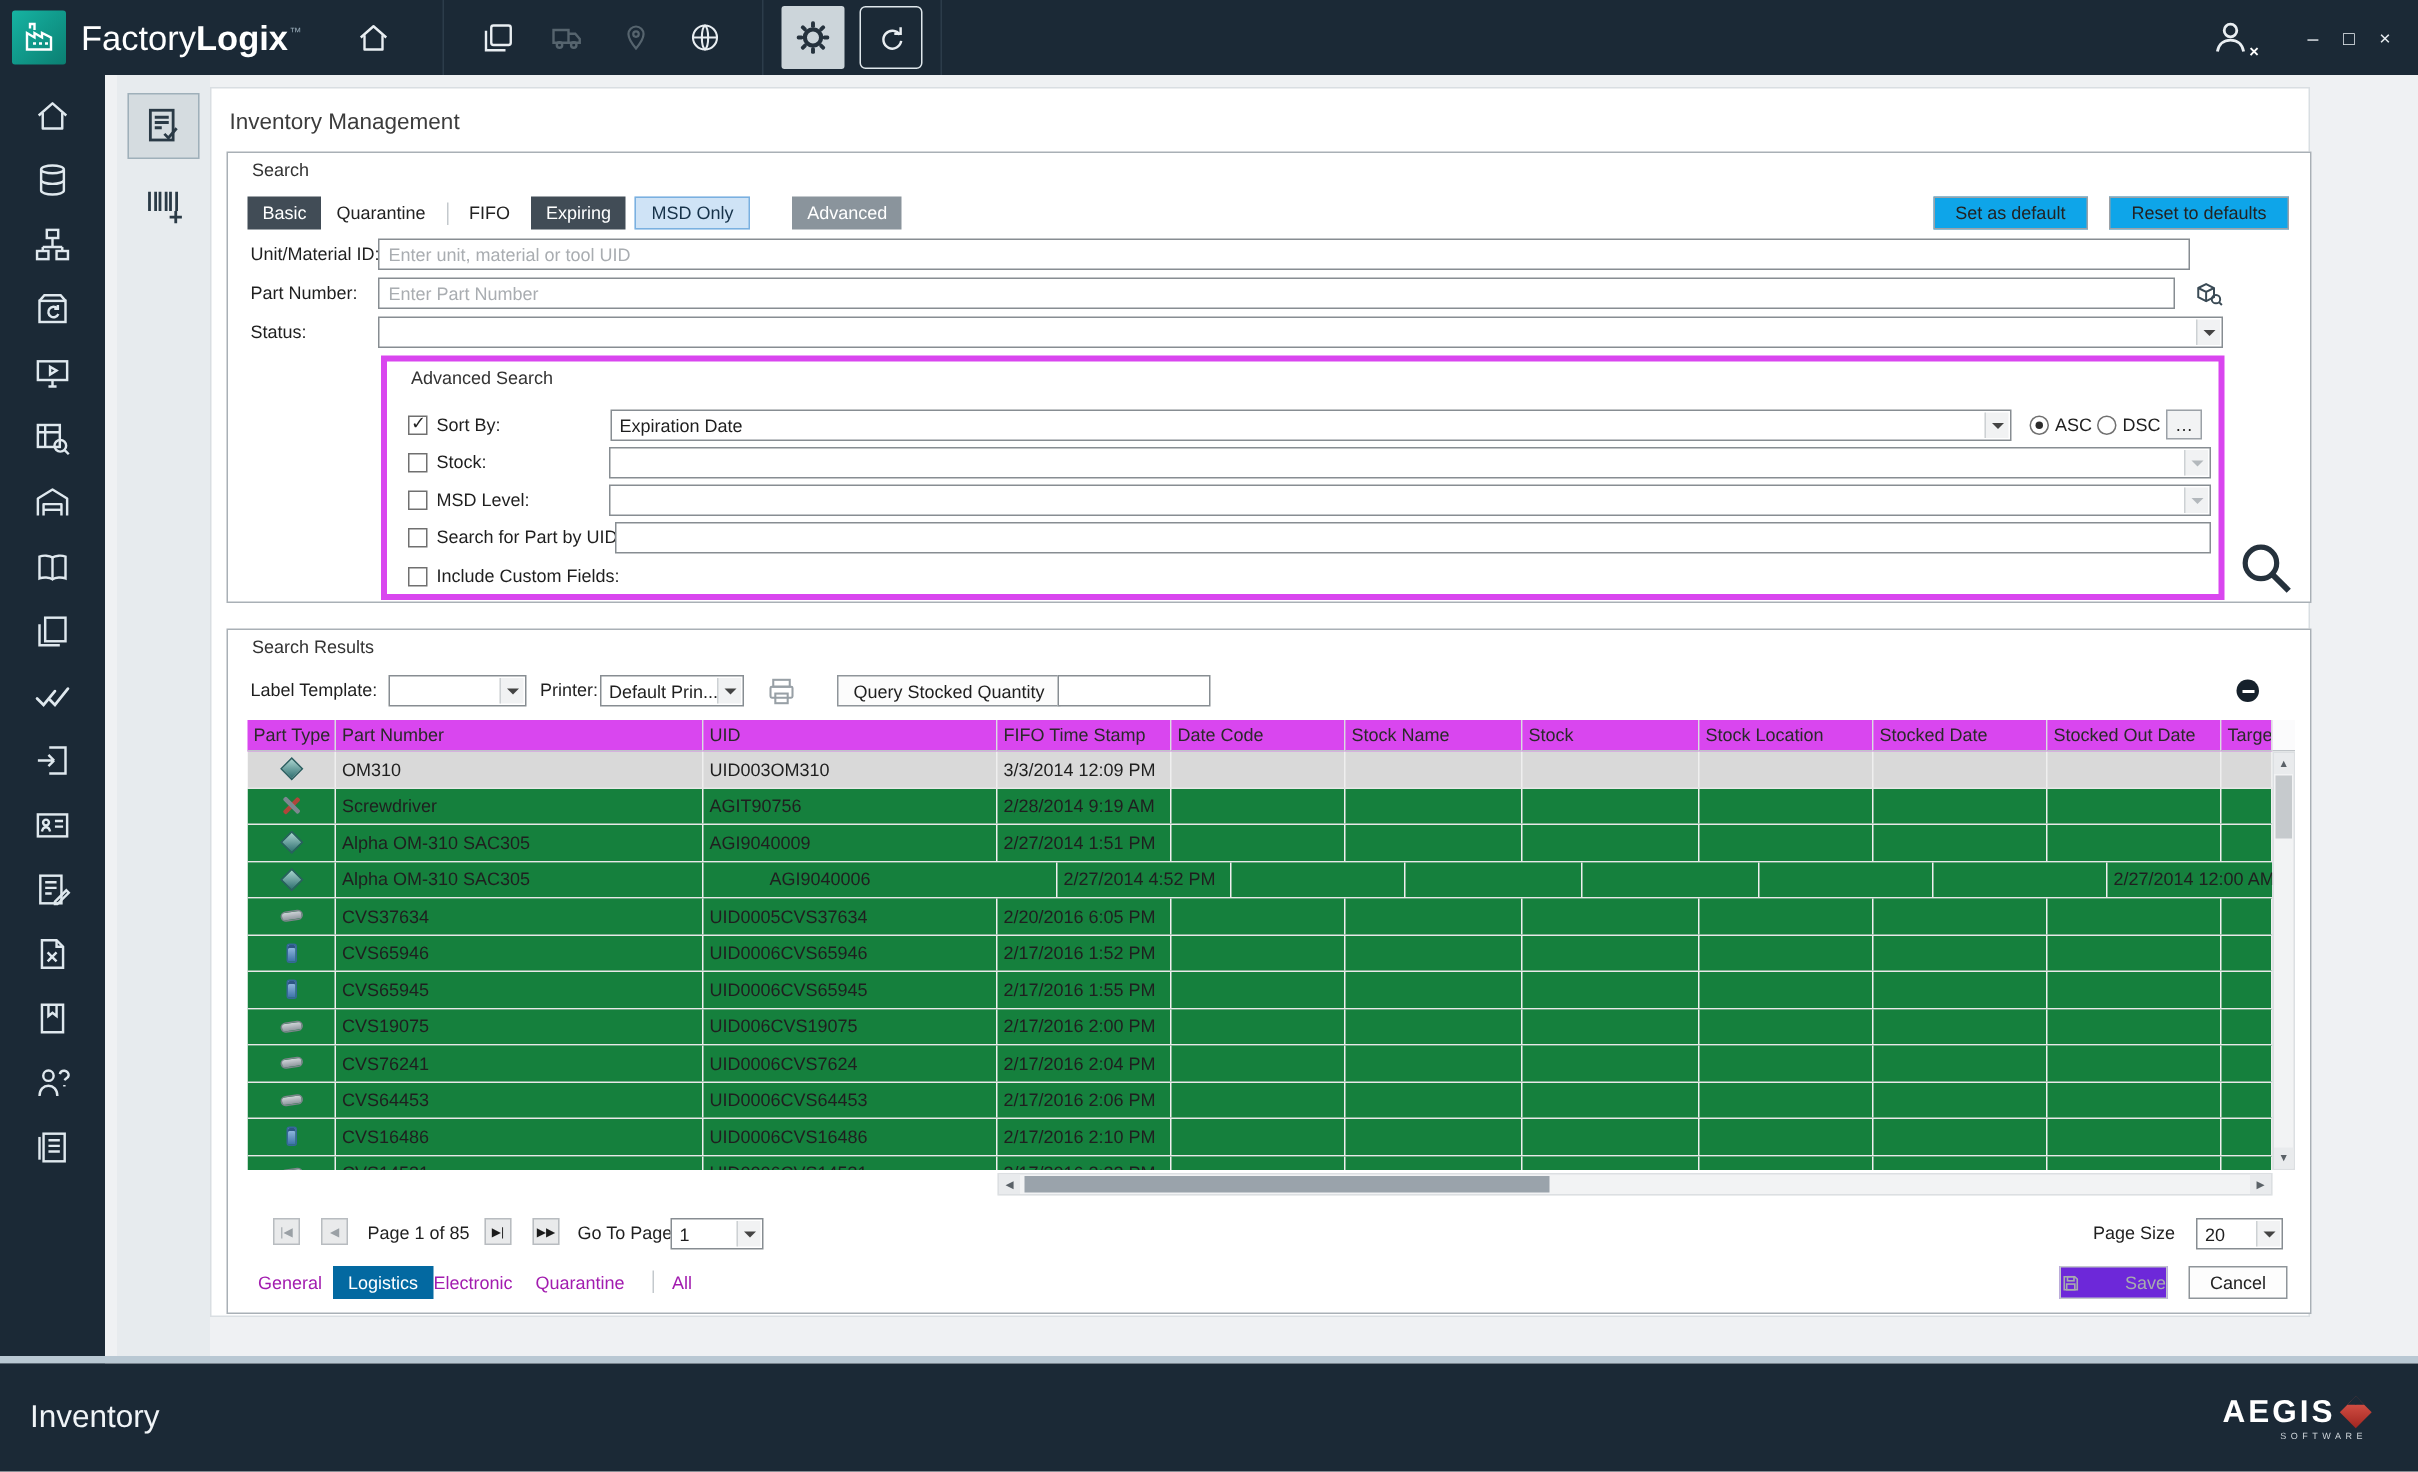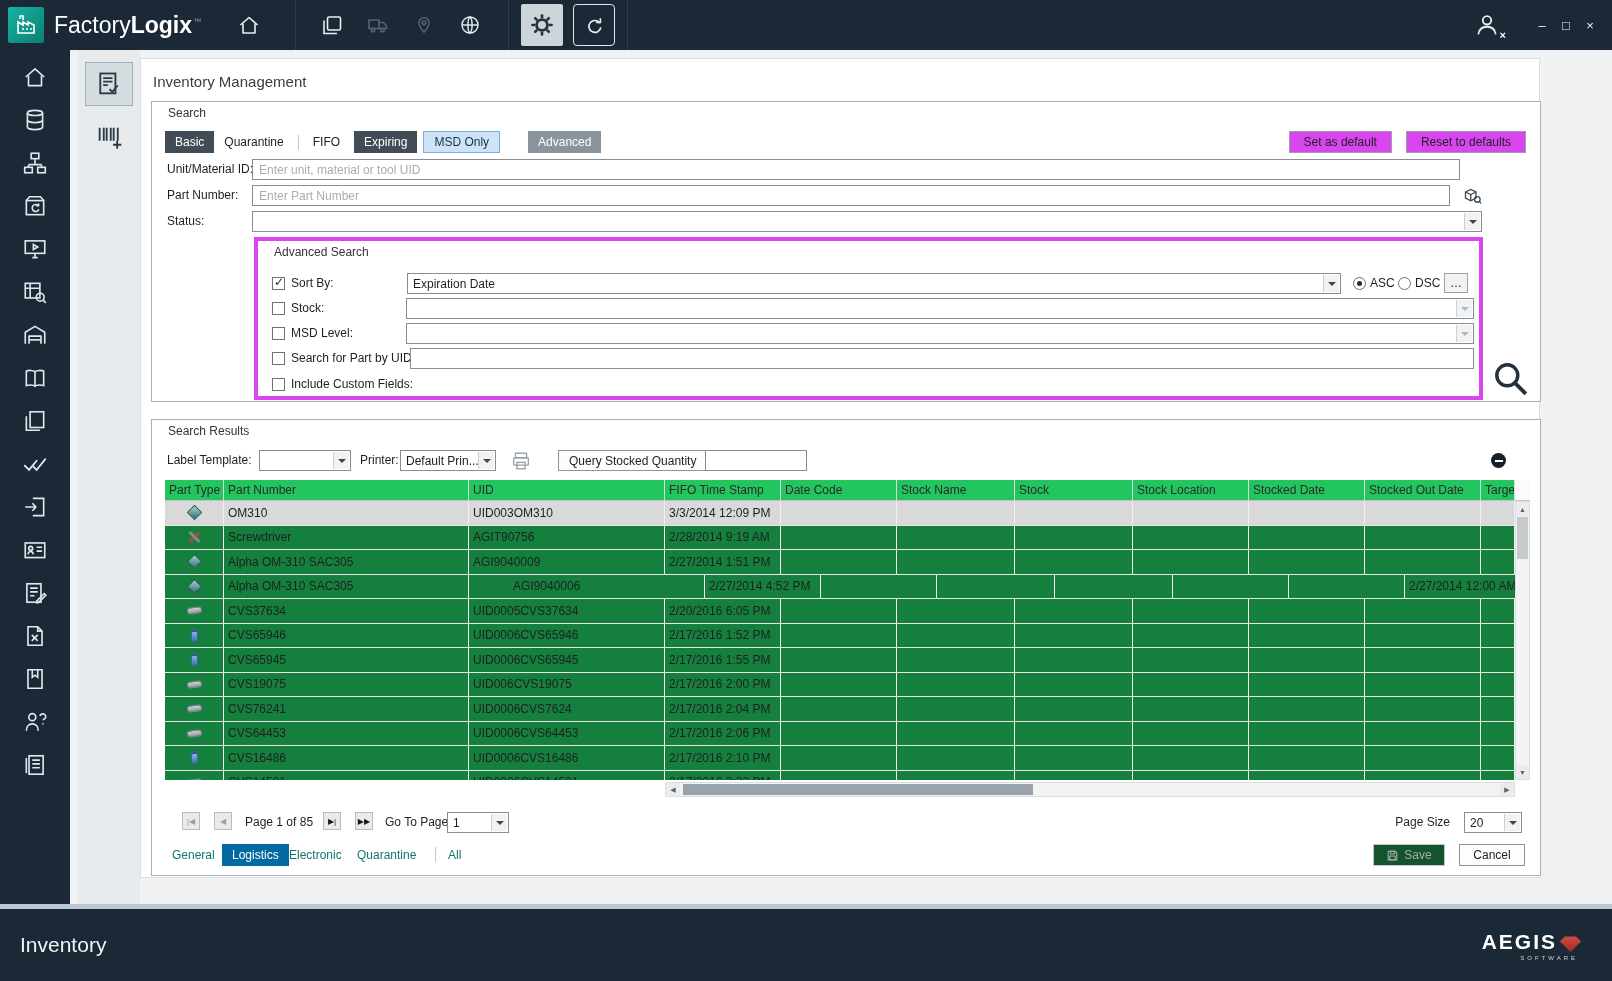--- a/index.html
+++ b/index.html
@@ -45,21 +45,21 @@
   
   .g-search{left:10px;top:42px;width:1390px;height:301px}
   .filters{position:absolute;left:13px;top:29px;height:22px;display:flex;align-items:center}
   .fbtn{height:22px;display:inline-flex;align-items:center;padding:0 10px;white-space:nowrap}
   .fbtn.dark{background:#414c56;color:#fff}
   .fbtn.plain{color:#222}
   .fbtn.msd{background:#cfe3f6;border:1px solid #7ab0e0;color:#16324a}
   .fbtn.gray{background:#8a949c;color:#fff}
   .vsep{width:1px;height:15px;background:#c4c9cd;margin:0 4px}
   .right-btns{position:absolute;right:14px;top:29px;display:flex;gap:14px}
-  .btn-std{height:22px;display:inline-flex;align-items:center;justify-content:center;padding:0 14px;background:#d946ef;border:1px solid #9ba1a7;color:#222}
+  .btn-std{height:22px;display:inline-flex;align-items:center;justify-content:center;padding:0 14px;background:#0ea5e9;border:1px solid #9ba1a7;color:#222}
 
   .frm-label{position:absolute;left:15px;height:21px;line-height:21px;white-space:nowrap}
   .txt{position:absolute;height:21px;border:1px solid #878d92;background:#fff;padding:0 6px;font-size:12px;font-family:inherit;color:#222}
   .txt::placeholder{color:#a9adb1}
   .combo{position:absolute;height:21px;background:#fff;border:1px solid #878d92;padding:0 20px 0 5px;display:flex;align-items:center;white-space:nowrap;overflow:hidden}
   .combo .arrow{position:absolute;right:1px;top:1px;bottom:1px;width:16px;background:#f1f2f3;border-left:1px solid #cdd1d4;display:flex;align-items:center;justify-content:center}
   .combo .arrow::after{content:"";border:4px solid transparent;border-top-color:#444;margin-top:4px}
   .combo.disabled .arrow::after{border-top-color:#b3b8bc}
   .part-look{position:absolute;color:#3a4a55}
 
@@ -80,21 +80,21 @@
   .res-toolbar{position:absolute;left:0;top:30px;width:100%;height:22px}
   .tb-lab{position:absolute;line-height:21px;white-space:nowrap}
   .btn-query{position:absolute;height:21px;padding:0 10px;border:1px solid #8f959a;background:#fcfcfc;display:inline-flex;align-items:center}
   .circle-minus{position:absolute;right:34px;top:3px;width:15px;height:15px;border-radius:50%;background:#15202b}
   .circle-minus::after{content:"";position:absolute;left:3.5px;top:6.5px;width:8px;height:2px;background:#fff}
   .printer-ic{position:absolute;color:#98a0a6}
 
   
   .tablewrap{position:absolute;left:13px;top:60px}
   .thead{display:flex;width:1365px}
-  .th{flex:none;height:21px;line-height:20px;padding:0 4px;background:#22c55e;border-right:1px solid #d9dcdf;border-bottom:1px solid #bfc4c8;overflow:hidden;white-space:nowrap;color:#2a2a2a}
+  .th{flex:none;height:21px;line-height:20px;padding:0 4px;background:#d946ef;border-right:1px solid #d9dcdf;border-bottom:1px solid #bfc4c8;overflow:hidden;white-space:nowrap;color:#2a2a2a}
   .hfiller{flex:none;width:15px;background:#fbfbfc;border-bottom:1px solid #bfc4c8}
   .tbody{width:1350px;height:279px;overflow:hidden}
   .tr{display:flex;height:24.5px;border-bottom:1px solid #e8e8e8;background:#15803d}
   .tr.selected{background:#d9d9d9}
   .td{flex:none;display:flex;align-items:center;padding:0 4px;border-right:1px solid #efefef;overflow:hidden;white-space:nowrap}
   .td.col-part_type{justify-content:center}
   .pt{display:inline-block}
   .pt-diamond{width:11px;height:11px;transform:rotate(45deg);background:linear-gradient(135deg,#a9d4cf,#2f6f70);border:1px solid #2a5f60}
   .pt-tool{position:relative;width:14px;height:14px}
   .pt-tool::before,.pt-tool::after{content:"";position:absolute;left:6px;top:0;width:2.5px;height:14px;border-radius:1px}
@@ -116,24 +116,24 @@
   .hscroll .thumb{position:absolute;left:17px;top:1px;width:350px;height:11px;background:#9aa3ab}
 
   
   .pager{position:absolute;left:0;top:392px;width:100%;height:20px}
   .pgbtn{position:absolute;width:18px;height:18px;background:#e9eaeb;border:1px solid #b8bcc0;display:flex;align-items:center;justify-content:center;font-size:8px;color:#1b1b1b}
   .pgbtn.dis{color:#9aa0a5}
   .pg-lab{position:absolute;line-height:20px;white-space:nowrap}
 
   
   .ftabs{position:absolute;left:0;top:424px;width:100%;height:22px}
-  .ftab{position:absolute;line-height:22px;color:#0f766e;white-space:nowrap}
+  .ftab{position:absolute;line-height:22px;color:#a21caf;white-space:nowrap}
   .ftab.active{background:#0369a1;color:#fff;padding:0 10px}
   .ft-sep{position:absolute;left:283px;top:3px;width:1px;height:15px;background:#c4c9cd}
-  .btn-save{position:absolute;right:95px;top:0;width:72px;height:22px;background:#14532d;border:1px solid #c3c7ca;color:#a7abae;display:flex;align-items:center;justify-content:center;gap:5px}
+  .btn-save{position:absolute;right:95px;top:0;width:72px;height:22px;background:#6d28d9;border:1px solid #c3c7ca;color:#a7abae;display:flex;align-items:center;justify-content:space-between;gap:5px}
   .btn-cancel{position:absolute;right:15px;top:0;width:66px;height:22px;background:#fdfdfd;border:1px solid #8f959a;color:#222;display:flex;align-items:center;justify-content:center}
 
   
   .status-strip{position:absolute;left:0;top:904px;width:100%;height:5px;background:#b9c8d3}
   .statusbar{position:absolute;left:0;top:909px;width:100%;height:72px;background:#1b2936;display:flex;align-items:center}
   .status-label{margin-left:20px;font-size:21px;font-weight:400;color:#f0f4f7}
   .aegis{margin-left:auto;margin-right:34px;display:flex;flex-direction:column;align-items:flex-end}
   .aegis-row{display:flex;align-items:center;gap:6px}
   .aegis-text{font-size:21px;font-weight:700;letter-spacing:2px;color:#fff}
   .aegis-mark{width:15px;height:15px;transform:rotate(45deg);background:linear-gradient(135deg,#e05a4e,#a12620);position:relative}

